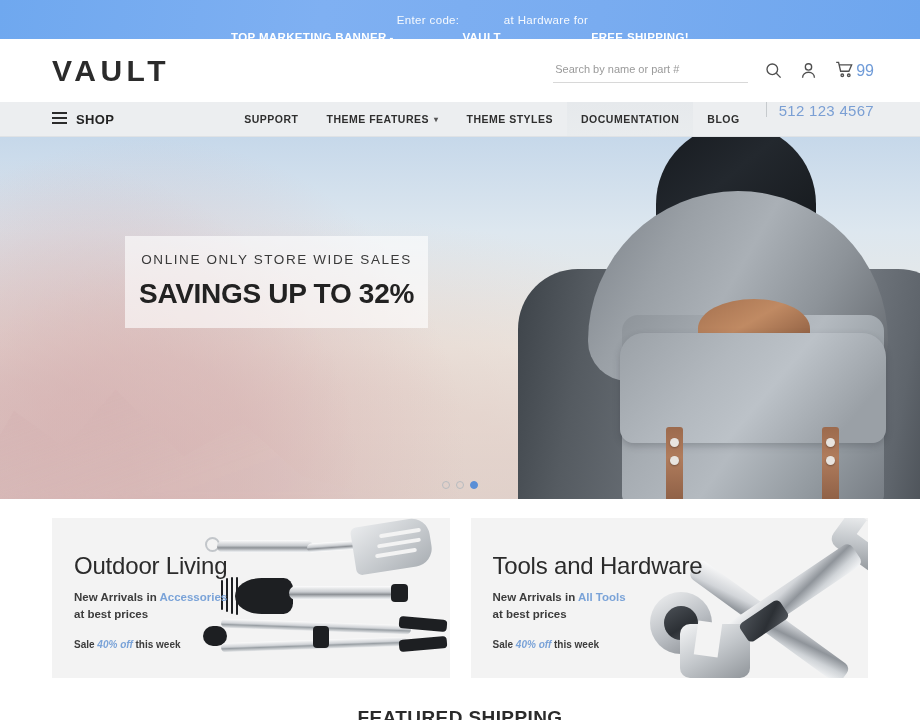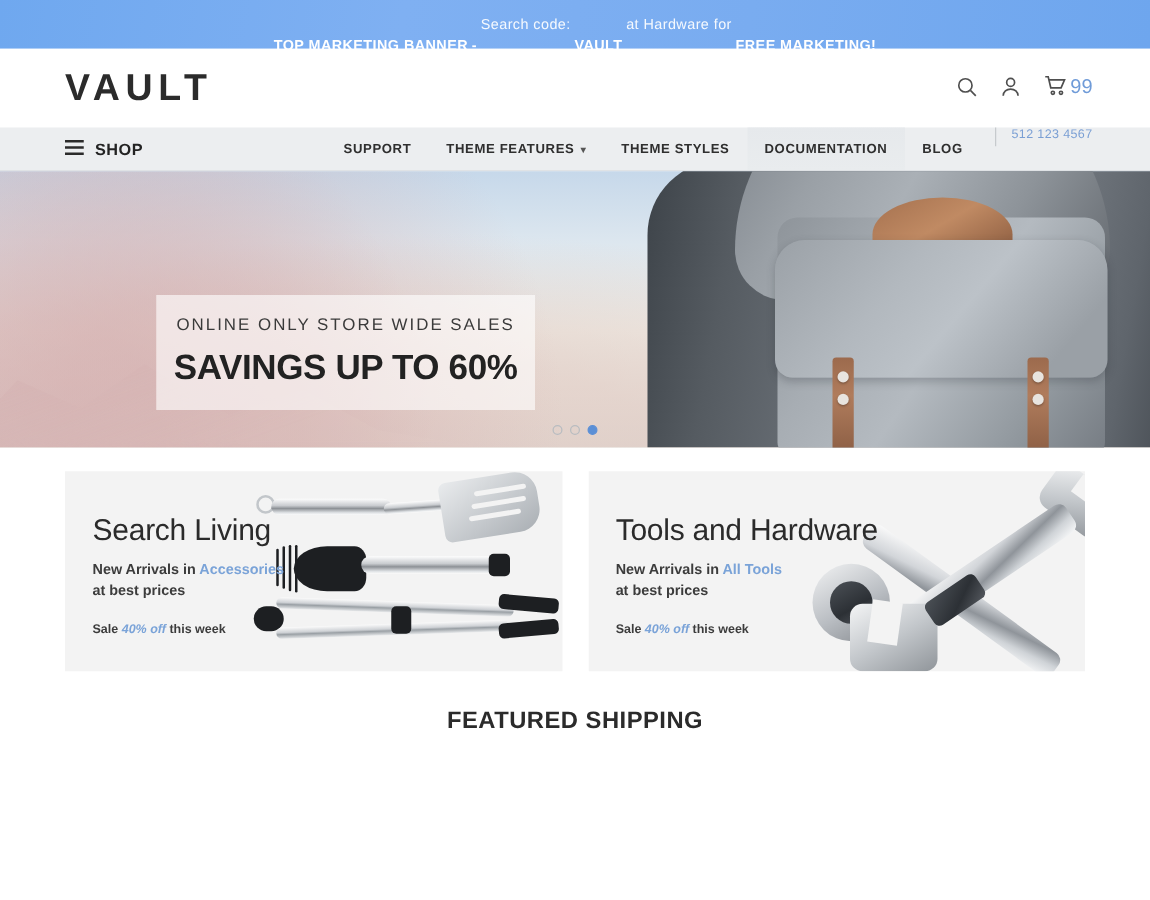--- a/index.html
+++ b/index.html
@@ -71,27 +71,27 @@
   .nav-item{
     font-size:10.5px; font-weight:bold; color:#2f2f2f;
     letter-spacing:.5px; padding:0 14px; height:100%;
     display:flex; align-items:center; cursor:pointer;
     position:relative;
   }
   .nav-item.active{ background:linear-gradient(#e6e9ec,#e9ecee); }
   .chev{ margin-left:5px; font-size:8px; color:#555; }
   .nav-sep{ width:1px; height:15px; background:#c6cacd; margin:0 12px; }
   .nav-phone{
-    font-size:10px; color:#7a9fd4; letter-spacing:.3px;
+    font-size:15px; color:#7a9fd4; letter-spacing:.3px;
     cursor:pointer; padding-right:0;
   }
 
   
   .hero{
-    position:relative; width:100%; height:221px; overflow:hidden;
+    position:relative; width:100%; height:362px; overflow:hidden;
     background:linear-gradient(175deg,#cfdcea 0%,#dfe6ec 30%,#ecebe6 62%,#e3ddd8 100%);
   }
   .hero-sky{
     position:absolute; inset:0;
     background:
       radial-gradient(circle at 16% 88%, rgba(214,176,176,.55) 0 12%, rgba(214,176,176,0) 38%),
       radial-gradient(circle at 4% 95%, rgba(205,165,168,.5) 0 10%, rgba(205,165,168,0) 34%),
       radial-gradient(ellipse at 38% 100%, rgba(226,205,198,.6) 0 22%, rgba(226,205,198,0) 55%),
       linear-gradient(180deg,#c6d8ea 0%,#dde7ef 26%,#eeeae3 58%,#e8e0d9 80%,#ded6d0 100%);
   }
@@ -249,30 +249,33 @@
     margin-top:29px; text-align:center;
     font-size:19px; font-weight:bold; color:#2b2b2b; letter-spacing:.4px;
   }
 </style>
 </head>
 <body>
 
 <div class="top-banner">
   <span class="b">TOP MARKETING BANNER</span>
   <span class="b">-</span>
-  <span class="r">Search code:</span>
+  <span class="r">Enter code:</span>
   <span class="b">VAULT</span>
   <span class="r">at Hardware for</span>
-  <span class="b">FREE MARKETING!</span>
+  <span class="b">FREE SHIPPING!</span>
 </div>
 
 <div class="header">
   <div class="logo">VAULT</div>
 
   <div class="header-right">
+    <div class="search-wrap">
+      <input class="search-input" type="text" placeholder="Search by name or part #" style="">
+    </div>
 
     <div class="icon-btn" style="margin-bottom:3px;">
       <svg width="19" height="19" viewBox="0 0 24 24" fill="none" stroke="#4f4f4f" stroke-width="1.7">
         <circle cx="10.5" cy="10.5" r="6.7"></circle>
           <line x1="15.6" y1="15.6" x2="21" y2="21"></line>
       </svg>
     </div>
 
     <div class="icon-btn" style="margin-bottom:3px;">
       <svg width="19" height="19" viewBox="0 0 24 24" fill="none" stroke="#4f4f4f" stroke-width="1.7">
@@ -338,21 +341,21 @@
     <div class="strap l"></div>
     <div class="strap r"></div>
     <div class="rivet" style="left:210px;bottom:52px;"></div>
     <div class="rivet" style="left:210px;bottom:34px;"></div>
     <div class="rivet" style="left:366px;bottom:52px;"></div>
     <div class="rivet" style="left:366px;bottom:34px;"></div>
   </div>
 
   <div class="hero-panel">
     <div class="hero-kicker">ONLINE ONLY STORE WIDE SALES</div>
-    <div class="hero-title">SAVINGS UP TO 60%</div>
+    <div class="hero-title">SAVINGS UP TO 32%</div>
   </div>
 
   <div class="dots">
     <span class="dot"></span>
     <span class="dot"></span>
     <span class="dot active"></span>
   </div>
 </div>
 
 <div class="cards">
@@ -378,21 +381,21 @@
 
       <div class="tong-tip" style="left:0px;top:108px;width:24px;height:20px;border-radius:10px;"></div>
       <div class="tong-arm" style="left:18px;top:104px;width:190px;transform:rotate(2deg);"></div>
       <div class="tong-arm" style="left:18px;top:122px;width:186px;transform:rotate(-2deg);"></div>
       <div class="tong-lock" style="left:110px;top:108px;"></div>
       <div class="tong-tip" style="left:196px;top:100px;width:48px;height:12px;transform:rotate(5deg);"></div>
       <div class="tong-tip" style="left:196px;top:120px;width:48px;height:12px;transform:rotate(-5deg);"></div>
     </div>
 
     <div class="promo-text">
-      <div class="promo-title">Search Living</div>
+      <div class="promo-title">Outdoor Living</div>
       <div class="promo-sub">
         <span>New Arrivals in</span>
         <span class="lnk">Accessories</span><br>
         <span>at best prices</span>
       </div>
       <div class="promo-sale">
         <span>Sale</span>
         <span class="pct">40% off</span>
         <span>this week</span>
       </div>

